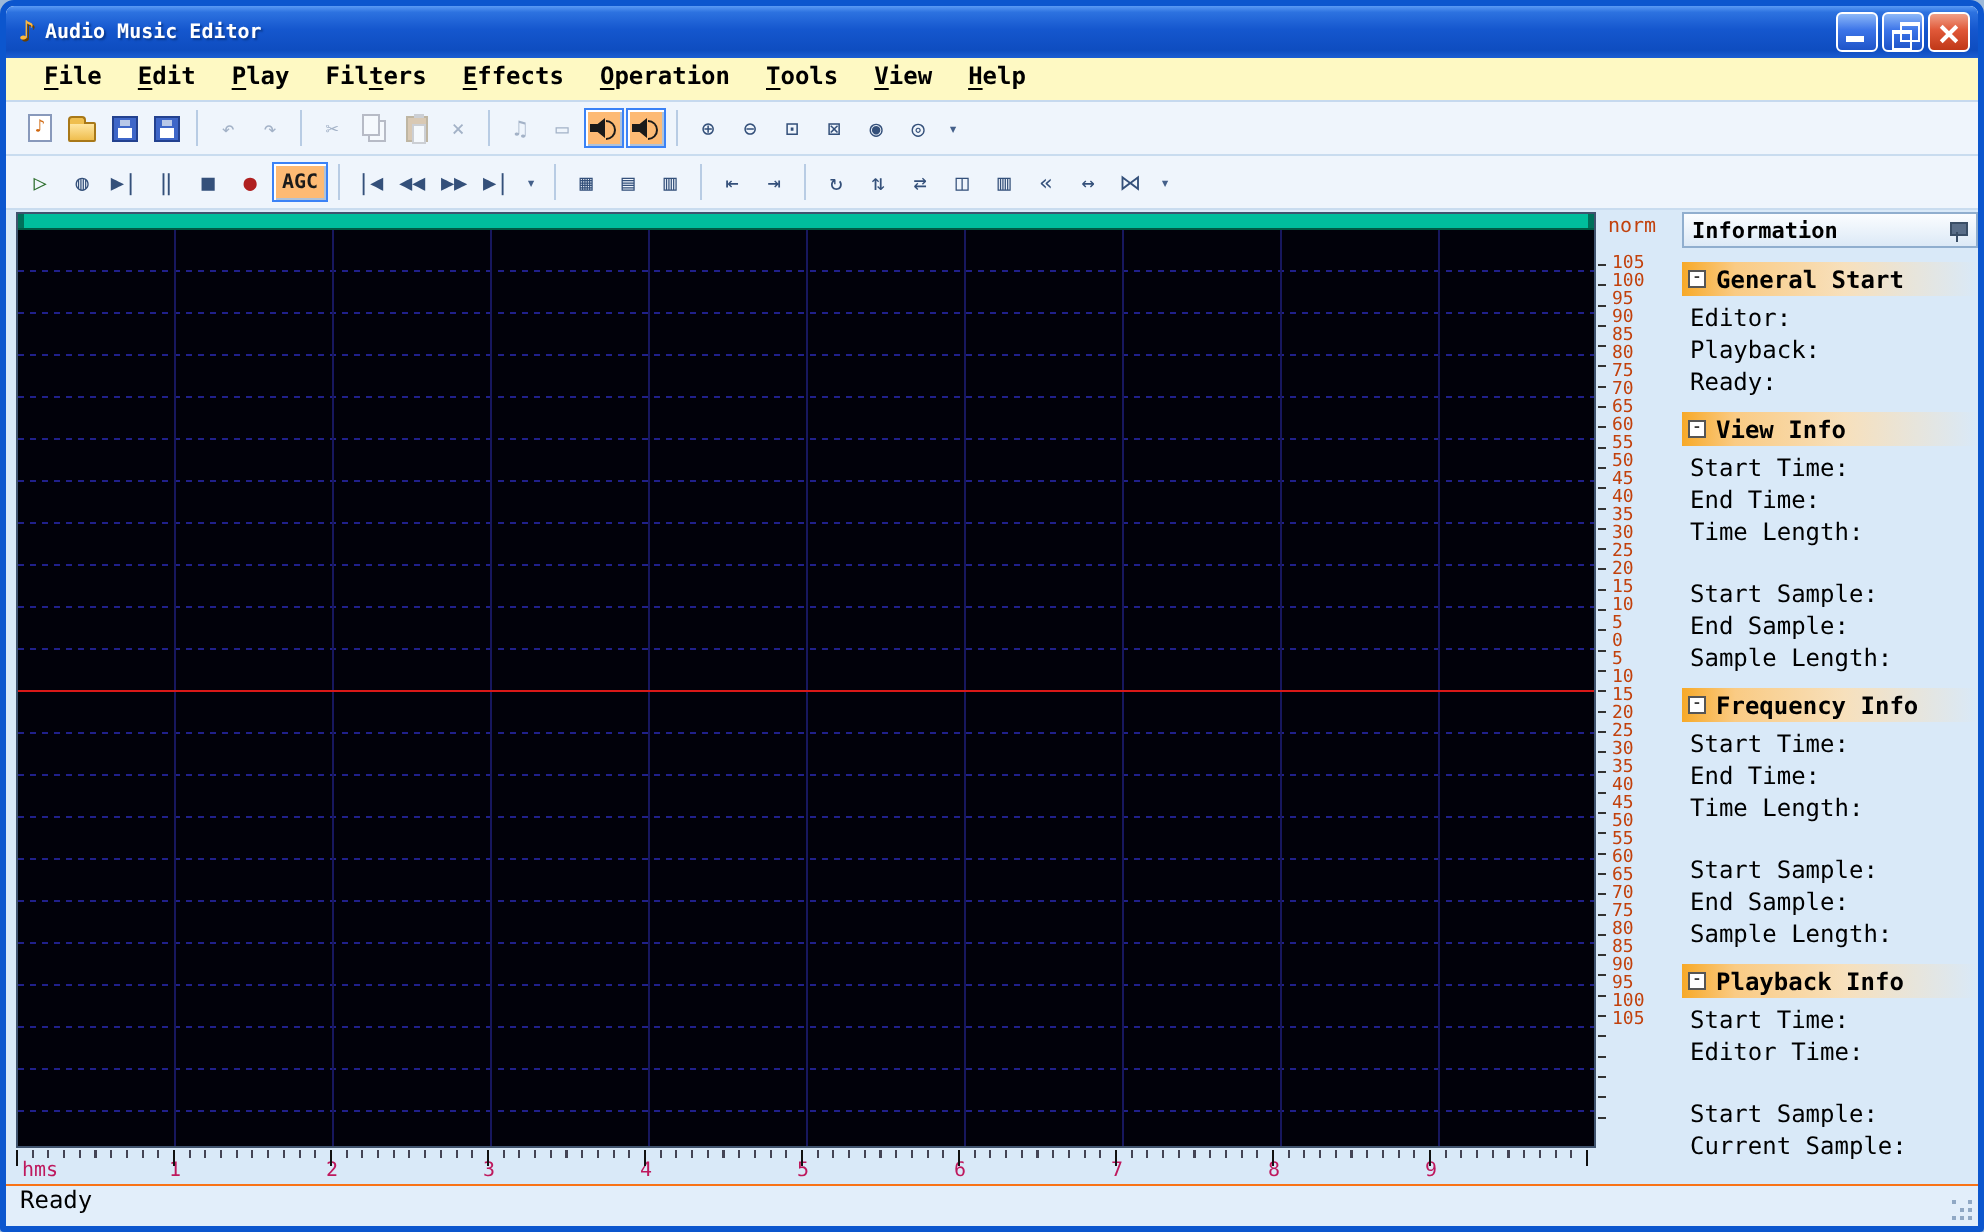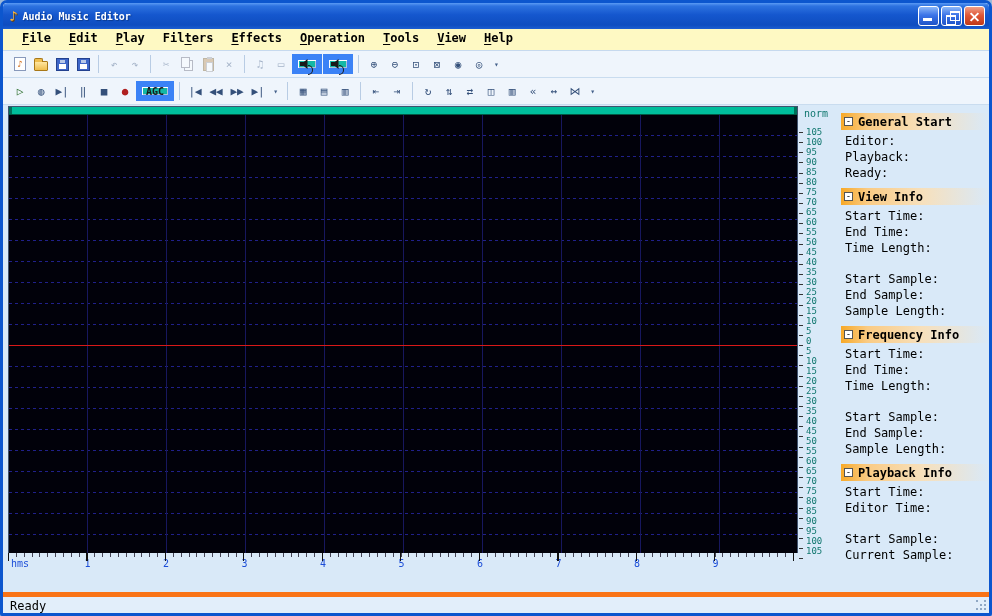--- a/index.html
+++ b/index.html
@@ -37,21 +37,21 @@
 
   
   .toolbar { height:27px; background:#EFF5FC; border-bottom:1px solid #C9DCEF;
              display:flex; align-items:center; padding-left:7px; gap:1px; }
   .tb-btn { min-width:20px; height:20px; padding:0 2px; display:flex; align-items:center; justify-content:center;
             font-family:inherit; font-size:11px; color:#34507A; background:none;
             border:1px solid transparent; position:relative; cursor:default; }
   .tb-btn .gl { pointer-events:none; }
   .tb-btn.disabled { opacity:.4; }
   .tb-btn.pressed, .tb-btn.raised {
-            background:#14b8a6; border:6px solid #3b82f6;
+            background:#fdba74; border:1px solid #3b82f6;
             box-shadow:inset 1px 1px 0 #fff, inset -1px -1px 0 #AEC2DA; }
   .tb-btn.raised { font-weight:bold; font-size:10px; color:#1A1A1A; padding:0 4px; }
   .tb-btn.overflow { min-width:13px; font-size:8px; color:#44608A; }
   .tb-sep { width:1px; height:18px; background:#B8CCE4; margin:0 4px; }
 
   
   .st-page .gl { width:12px; height:14px; background:#fff; border:1px solid #8899BB; font-size:9px;
                  color:#D06810; display:flex; align-items:center; justify-content:center; }
   .st-folder .gl { width:14px; height:10px; margin-top:3px; background:linear-gradient(#FFE6A0,#EFBE4E);
                    border:1px solid #A87818; border-radius:1px; position:relative; }
@@ -80,29 +80,29 @@
   .overview-bar::before,.overview-bar::after { content:""; position:absolute; top:0; width:3px; height:7px; background:#00705A; }
   .overview-bar::before { left:0; } .overview-bar::after { right:0; }
   .wave-canvas { position:absolute; left:0; right:0; top:8px; bottom:0;
     background-color:#01010A;
     background-image:
       repeating-linear-gradient(90deg, transparent 0 78px, #17175E 78px 79px),
       repeating-linear-gradient(90deg, rgba(1,1,10,0) 0 3px, #01010A 3px 6px),
       repeating-linear-gradient(180deg, transparent 0 20px, #20208A 20px 21px); }
   .center-line { position:absolute; left:0; right:0; top:238px; height:1px; background:#D81818; }
 
-  .v-ruler { position:absolute; left:796px; top:1px; width:40px; height:468px; color:#0f766e; }
+  .v-ruler { position:absolute; left:796px; top:1px; width:40px; height:468px; color:#c2410c; }
   .v-ruler::before { content:""; position:absolute; left:0; top:26px; height:428px; width:4px;
       background:repeating-linear-gradient(180deg,#333 0 1px, transparent 1px 10.15px); }
   .vr-unit { position:absolute; left:5px; top:2px; font-size:10px; }
   .vr-labels { position:absolute; left:7px; top:22px; height:428px; display:flex;
-               flex-direction:column; justify-content:space-between; }
+               flex-direction:column; }
   .vr-label { font-size:9px; line-height:9px; }
 
-  .h-ruler { position:absolute; left:5px; top:448px; width:790px; height:27px; background:#D9E9F8; color:#1d4ed8; }
+  .h-ruler { position:absolute; left:5px; top:470px; width:790px; height:27px; background:#D9E9F8; color:#be185d; }
   .h-ruler::before { content:""; position:absolute; top:0; left:0; right:0; height:4px;
       background:repeating-linear-gradient(90deg,#445 0 1px, transparent 1px 7.85px); }
   .h-ruler::after { content:""; position:absolute; top:0; left:0; right:0; height:8px;
       background:repeating-linear-gradient(90deg,#111 0 1px, transparent 1px 78.5px); }
   .hr-unit { position:absolute; left:3px; top:5px; font-size:10px; }
   .hr-num { position:absolute; top:5px; font-size:10px; }
 
   
   .info-panel { position:absolute; left:838px; top:1px; width:148px; height:483px; background:#D9E9F8; }
   .info-header { height:18px; border:1px solid #90AECE; background:linear-gradient(180deg,#FBFDFF,#DCE9F6);
@@ -114,22 +114,22 @@
   .pin-icon::after { content:""; position:absolute; left:4px; top:7px; width:1px; height:5px; background:#3A4E66; }
   .sec-header { margin:7px 0 3px; height:17px; display:flex; align-items:center; gap:5px; padding:0 3px;
     background:linear-gradient(90deg,#F7A928 0%,#FACB84 18%,#F7E0BC 55%,rgba(217,233,248,0) 100%); }
   .collapse-icon { width:9px; height:9px; background:#fff; border:1px solid #555;
                    font-size:9px; line-height:7px; text-align:center; }
   .sec-title { font-size:12px; font-weight:bold; color:#000; }
   .info-row { font-size:12px; line-height:16px; padding-left:4px; color:#000; }
   .group-gap { height:15px; }
 
   
-  .statusbar { height:21px; background:#E2EEFA; border-top:5px solid #f97316; position:relative;
-               display:flex; align-items:flex-end; padding-left:7px; }
+  .statusbar { height:21px; background:#E2EEFA; border-top:1px solid #f97316; position:relative;
+               display:flex; align-items:flex-start; padding-left:7px; }
   .status-text { font-size:12px; color:#000; }
   .grip { position:absolute; right:3px; bottom:3px; width:12px; height:12px; }
   .grip::before { content:""; position:absolute; left:0; top:0; width:2px; height:2px; background:#90A8C4;
     box-shadow:8px 0 0 #90A8C4, 8px 4px 0 #90A8C4, 8px 8px 0 #90A8C4, 4px 4px 0 #90A8C4, 4px 8px 0 #90A8C4, 0 8px 0 #90A8C4; }
   .grip::before { left:auto; top:auto; right:8px; bottom:8px; }
 </style>
 </head>
 <body>
 
 <div class="window">
@@ -372,20 +372,24 @@
         <span class="hr-num" style="left: 233.5px;">3</span>
         <span class="hr-num" style="left: 312px;">4</span>
         <span class="hr-num" style="left: 390.5px;">5</span>
         <span class="hr-num" style="left: 469px;">6</span>
         <span class="hr-num" style="left: 547.5px;">7</span>
         <span class="hr-num" style="left: 626px;">8</span>
         <span class="hr-num" style="left: 704.5px;">9</span>
       </div>
 
     <div class="info-panel">
+      <div class="info-header">
+        <span class="info-title">Information</span>
+        <span class="pin-icon"></span>
+      </div>
       <div>
           <div class="sec-header">
             <span class="collapse-icon">-</span>
             <span class="sec-title">General Start</span>
           </div>
           <div class="info-row">Editor:</div>
           <div class="info-row">Playback:</div>
           <div class="info-row">Ready:</div>
           <div class="sec-header">
             <span class="collapse-icon">-</span>

